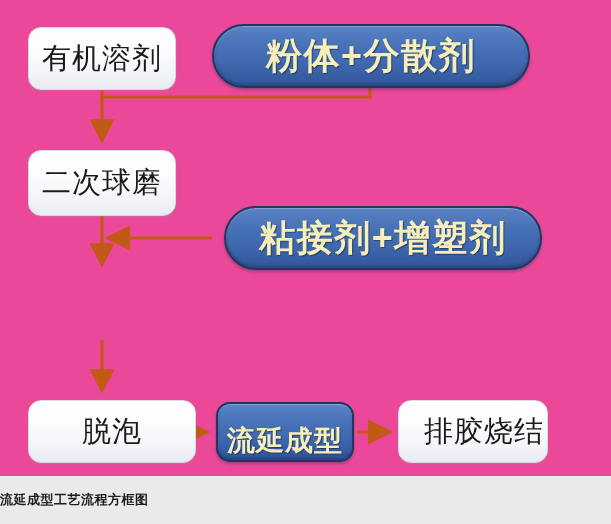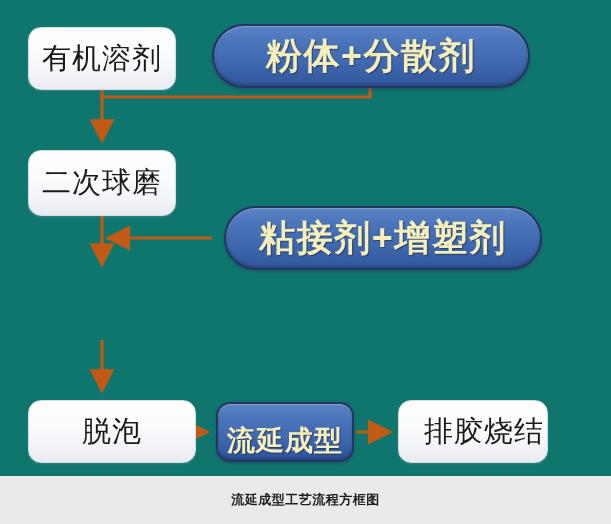--- a/index.html
+++ b/index.html
@@ -17,21 +17,21 @@
     background: #ffffff;
     overflow: hidden;
   }
 
   
   #canvas {
     position: absolute;
     left: 0; top: 0;
     width: 611px;
     height: 476px;
-    background: #0f766e;
+    background: #ec4899;
   }
 
   
   .node {
     position: absolute;
     box-sizing: border-box;
     display: flex;
     align-items: center;
     justify-content: center;
     text-align: center;
@@ -102,21 +102,21 @@
   
   #caption-bar {
     position: absolute;
     left: 0;
     top: 476px;
     width: 611px;
     height: 48px;
     background: #eaeaea;
     display: flex;
     align-items: center;
-    justify-content: center;
+    justify-content: flex-start;
   }
   #caption-text {
     font-size: 13px;
     font-weight: 700;
     color: #1d1d1d;
     letter-spacing: 0.5px;
   }
 </style>
 </head>
 <body>

